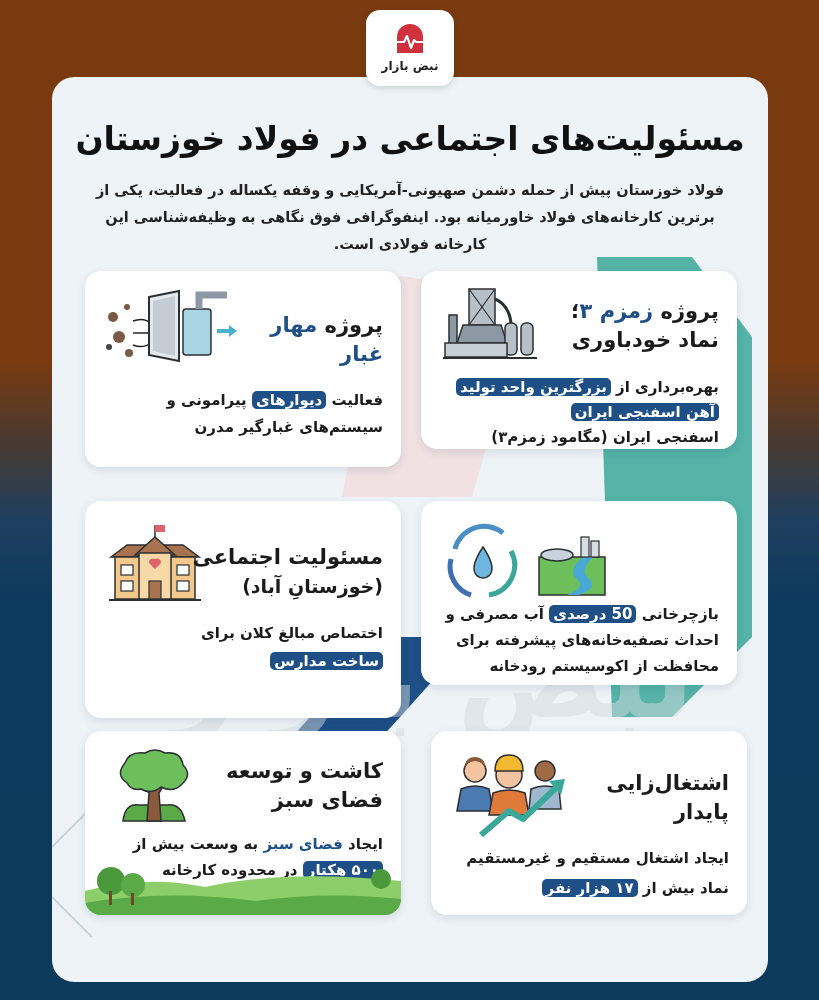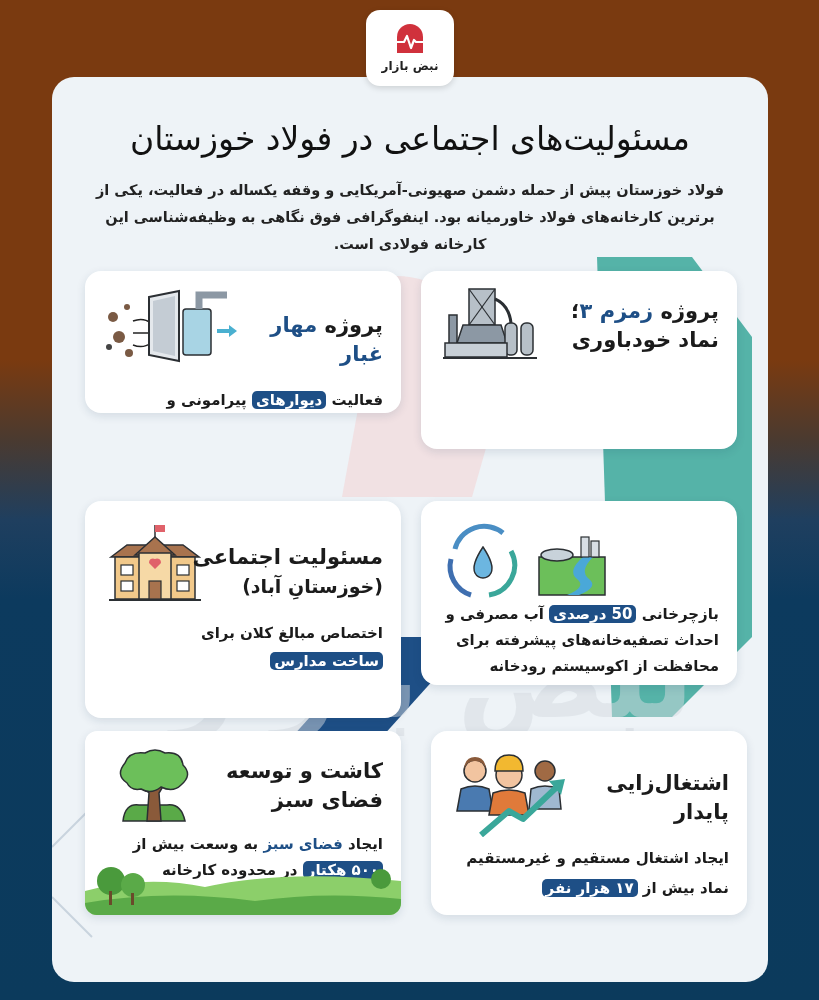--- a/index.html
+++ b/index.html
@@ -17,21 +17,21 @@
   }
   .logo-icon { width: 32px; height: 32px; }
   .logo-text { font-size: 12px; font-weight: bold; color: #222; margin-top: 4px; direction: rtl; }
   .panel {
     position: absolute; left: 52px; top: 77px; width: 716px; height: 905px;
     background: #eef3f7; border-radius: 22px; overflow: hidden;
   }
   .deco { position: absolute; z-index: 0; }
   .title {
     position: absolute; left: 0; right: 0; top: 42px; text-align: center;
-    direction: rtl; font-size: 33px; font-weight: normal; color: #111; letter-spacing: -0.5px;
+    direction: rtl; font-size: 33px; font-weight: bold; color: #111; letter-spacing: -0.5px;
     z-index: 2;
   }
   .intro {
     position: absolute; left: 30px; right: 30px; top: 100px;
     direction: rtl; text-align: center; font-size: 14.5px; line-height: 27px; color: #222; font-weight: bold;
     z-index: 2;
   }
   .card {
     position: absolute; width: 316px; background: #ffffff; border-radius: 16px;
     box-shadow: 0 3px 10px rgba(20,50,80,0.12); overflow: hidden; z-index: 2;
@@ -86,23 +86,28 @@
       <rect x="62" y="38" width="12" height="32" rx="5" fill="#b7c0c8" stroke="#2b2f33" stroke-width="1.5"></rect>
       <rect x="78" y="38" width="12" height="32" rx="5" fill="#b7c0c8" stroke="#2b2f33" stroke-width="1.5"></rect>
       <path d="M52 14 Q66 20 68 38" fill="none" stroke="#2b2f33" stroke-width="3"></path>
       <rect x="2" y="58" width="62" height="14" fill="#c7cfd6" stroke="#2b2f33" stroke-width="1.5"></rect>
       <line x1="0" y1="73" x2="94" y2="73" stroke="#2b2f33" stroke-width="2"></line>
     </svg>
     <div class="card-title" style="top:26px;">
       <span>پروژه </span><span class="accent">زمزم ۳</span><span>؛</span><br>
       <span>نماد خودباوری</span>
     </div>
-  </div>
-
-  <div class="card" style="left:33px; top:194px; height:142px;">
+    <div class="card-body" style="top:104px; line-height:25px;">
+      <span>بهره‌برداری از </span><span class="hl">بزرگترین واحد تولید</span><br>
+      <span class="hl">آهن اسفنجی ایران</span><br>
+      <span>اسفنجی ایران (مگامود زمزم۳)</span>
+    </div>
+  </div>
+
+  <div class="card" style="left:33px; top:194px; height:196px;">
     <svg class="icon" style="left:20px; top:16px;" width="150" height="80" viewBox="0 0 150 80">
       <circle cx="8" cy="30" r="5" fill="#7a5a44"></circle>
         <circle cx="14" cy="50" r="6" fill="#7a5a44"></circle>
       <circle cx="4" cy="60" r="3" fill="#444"></circle>
         <circle cx="22" cy="20" r="3" fill="#7a5a44"></circle>
       <circle cx="24" cy="66" r="4" fill="#7a5a44"></circle>
       <path d="M28 34 Q38 30 46 36" fill="none" stroke="#222" stroke-width="1.5"></path>
       <path d="M28 46 L46 46" fill="none" stroke="#222" stroke-width="1.5"></path>
       <path d="M28 58 Q38 62 46 56" fill="none" stroke="#222" stroke-width="1.5"></path>
       <path d="M44 10 L74 4 L74 74 L44 68 Z" fill="#e4e8ec" stroke="#2b2f33" stroke-width="2"></path>
@@ -184,21 +189,21 @@
     <div class="card-title" style="top:38px;">
       <span>اشتغال‌زایی</span><br>
       <span>پایدار</span>
     </div>
     <div class="card-body" style="top:112px; line-height:30px;">
       <span>ایجاد اشتغال مستقیم و غیرمستقیم</span><br>
       <span>نماد بیش از </span><span class="hl">۱۷ هزار نفر</span>
     </div>
   </div>
 
-  <div class="card" style="left:33px; top:654px; height:184px;border-radius:12px;">
+  <div class="card" style="left:33px; top:654px; height:184px;">
     <svg class="icon" style="left:28px; top:18px;" width="80" height="76" viewBox="0 0 80 76">
       <path d="M10 72 Q12 54 26 56 L54 56 Q68 54 72 72 Z" fill="#5aaa48" stroke="#2b2f33" stroke-width="1.5"></path>
       <path d="M34 72 L36 44 L28 36 L38 40 L40 30 L44 40 L52 34 L46 44 L48 72 Z" fill="#8a5a3a" stroke="#2b2f33" stroke-width="1.5"></path>
       <path d="M14 34 Q2 26 12 14 Q16 2 32 4 Q42 -2 52 4 Q68 2 70 16 Q80 26 68 36 Q60 44 48 38 Q38 46 28 40 Q18 42 14 34 Z" fill="#6cbf5a" stroke="#2b2f33" stroke-width="1.5"></path>
     </svg>
     <div class="card-title" style="top:26px;">
       <span>کاشت و توسعه</span><br>
       <span>فضای سبز</span>
     </div>
     <div class="card-body" style="top:100px; line-height:26px;">

